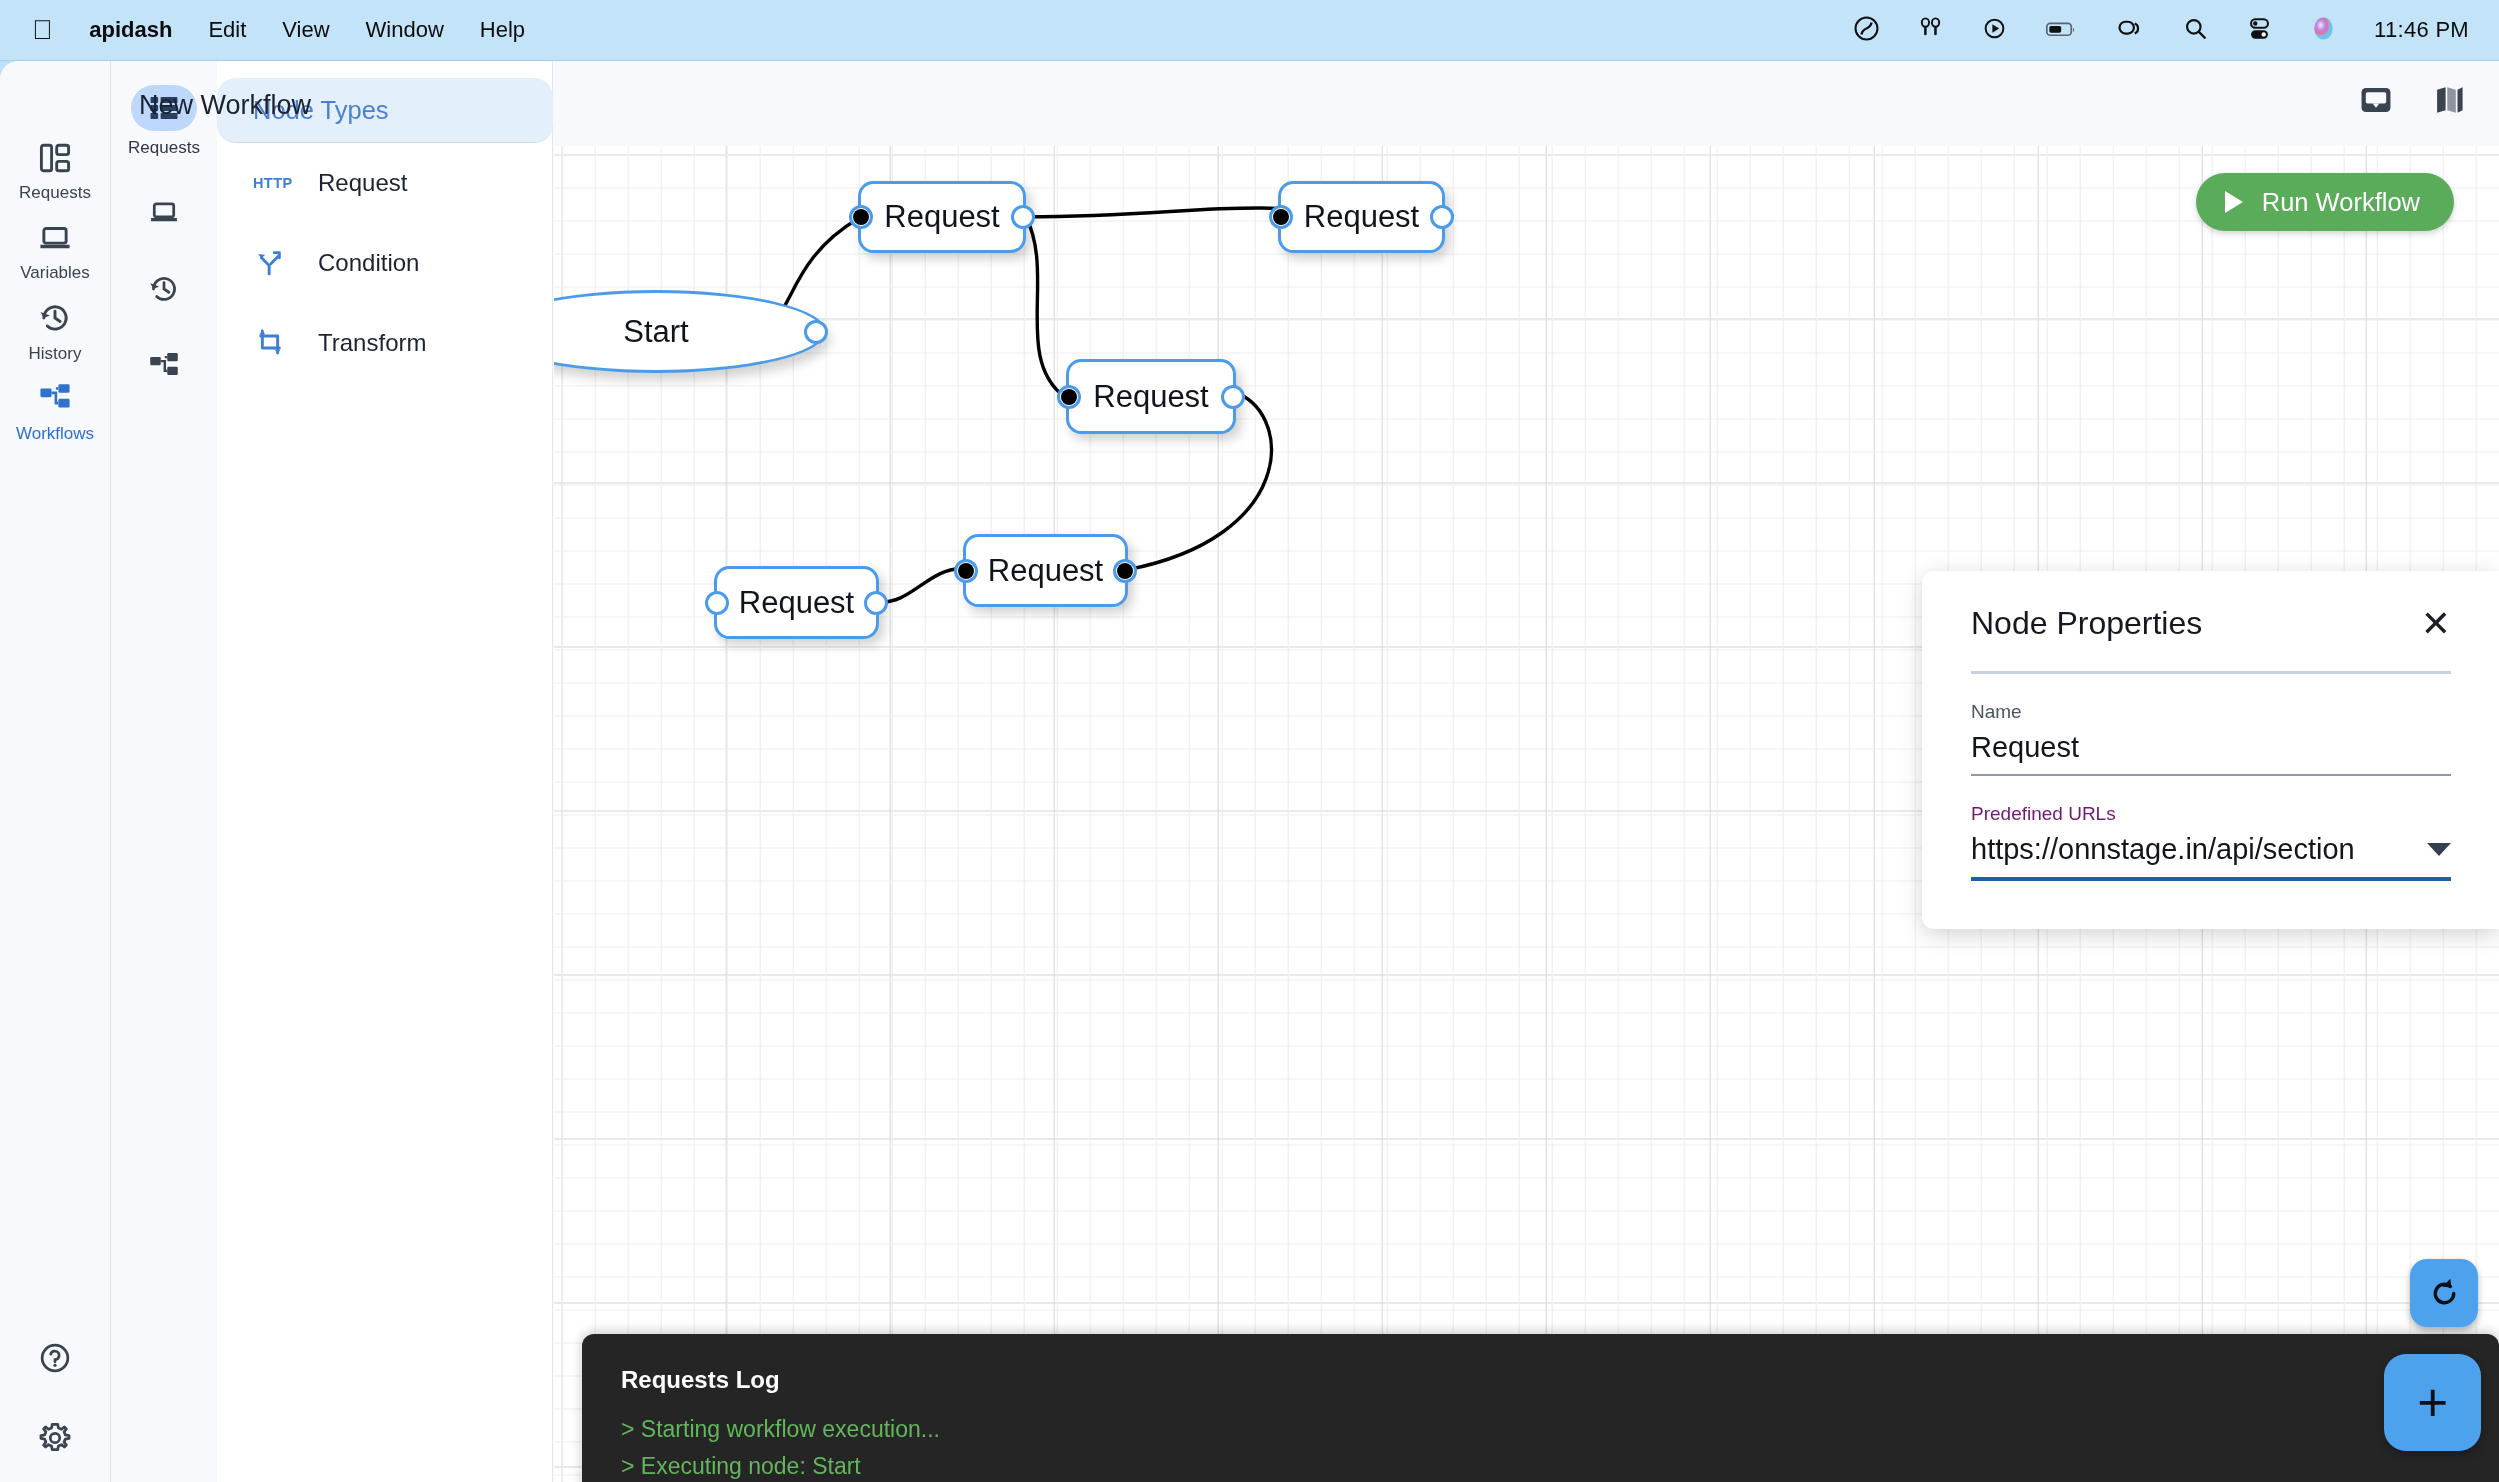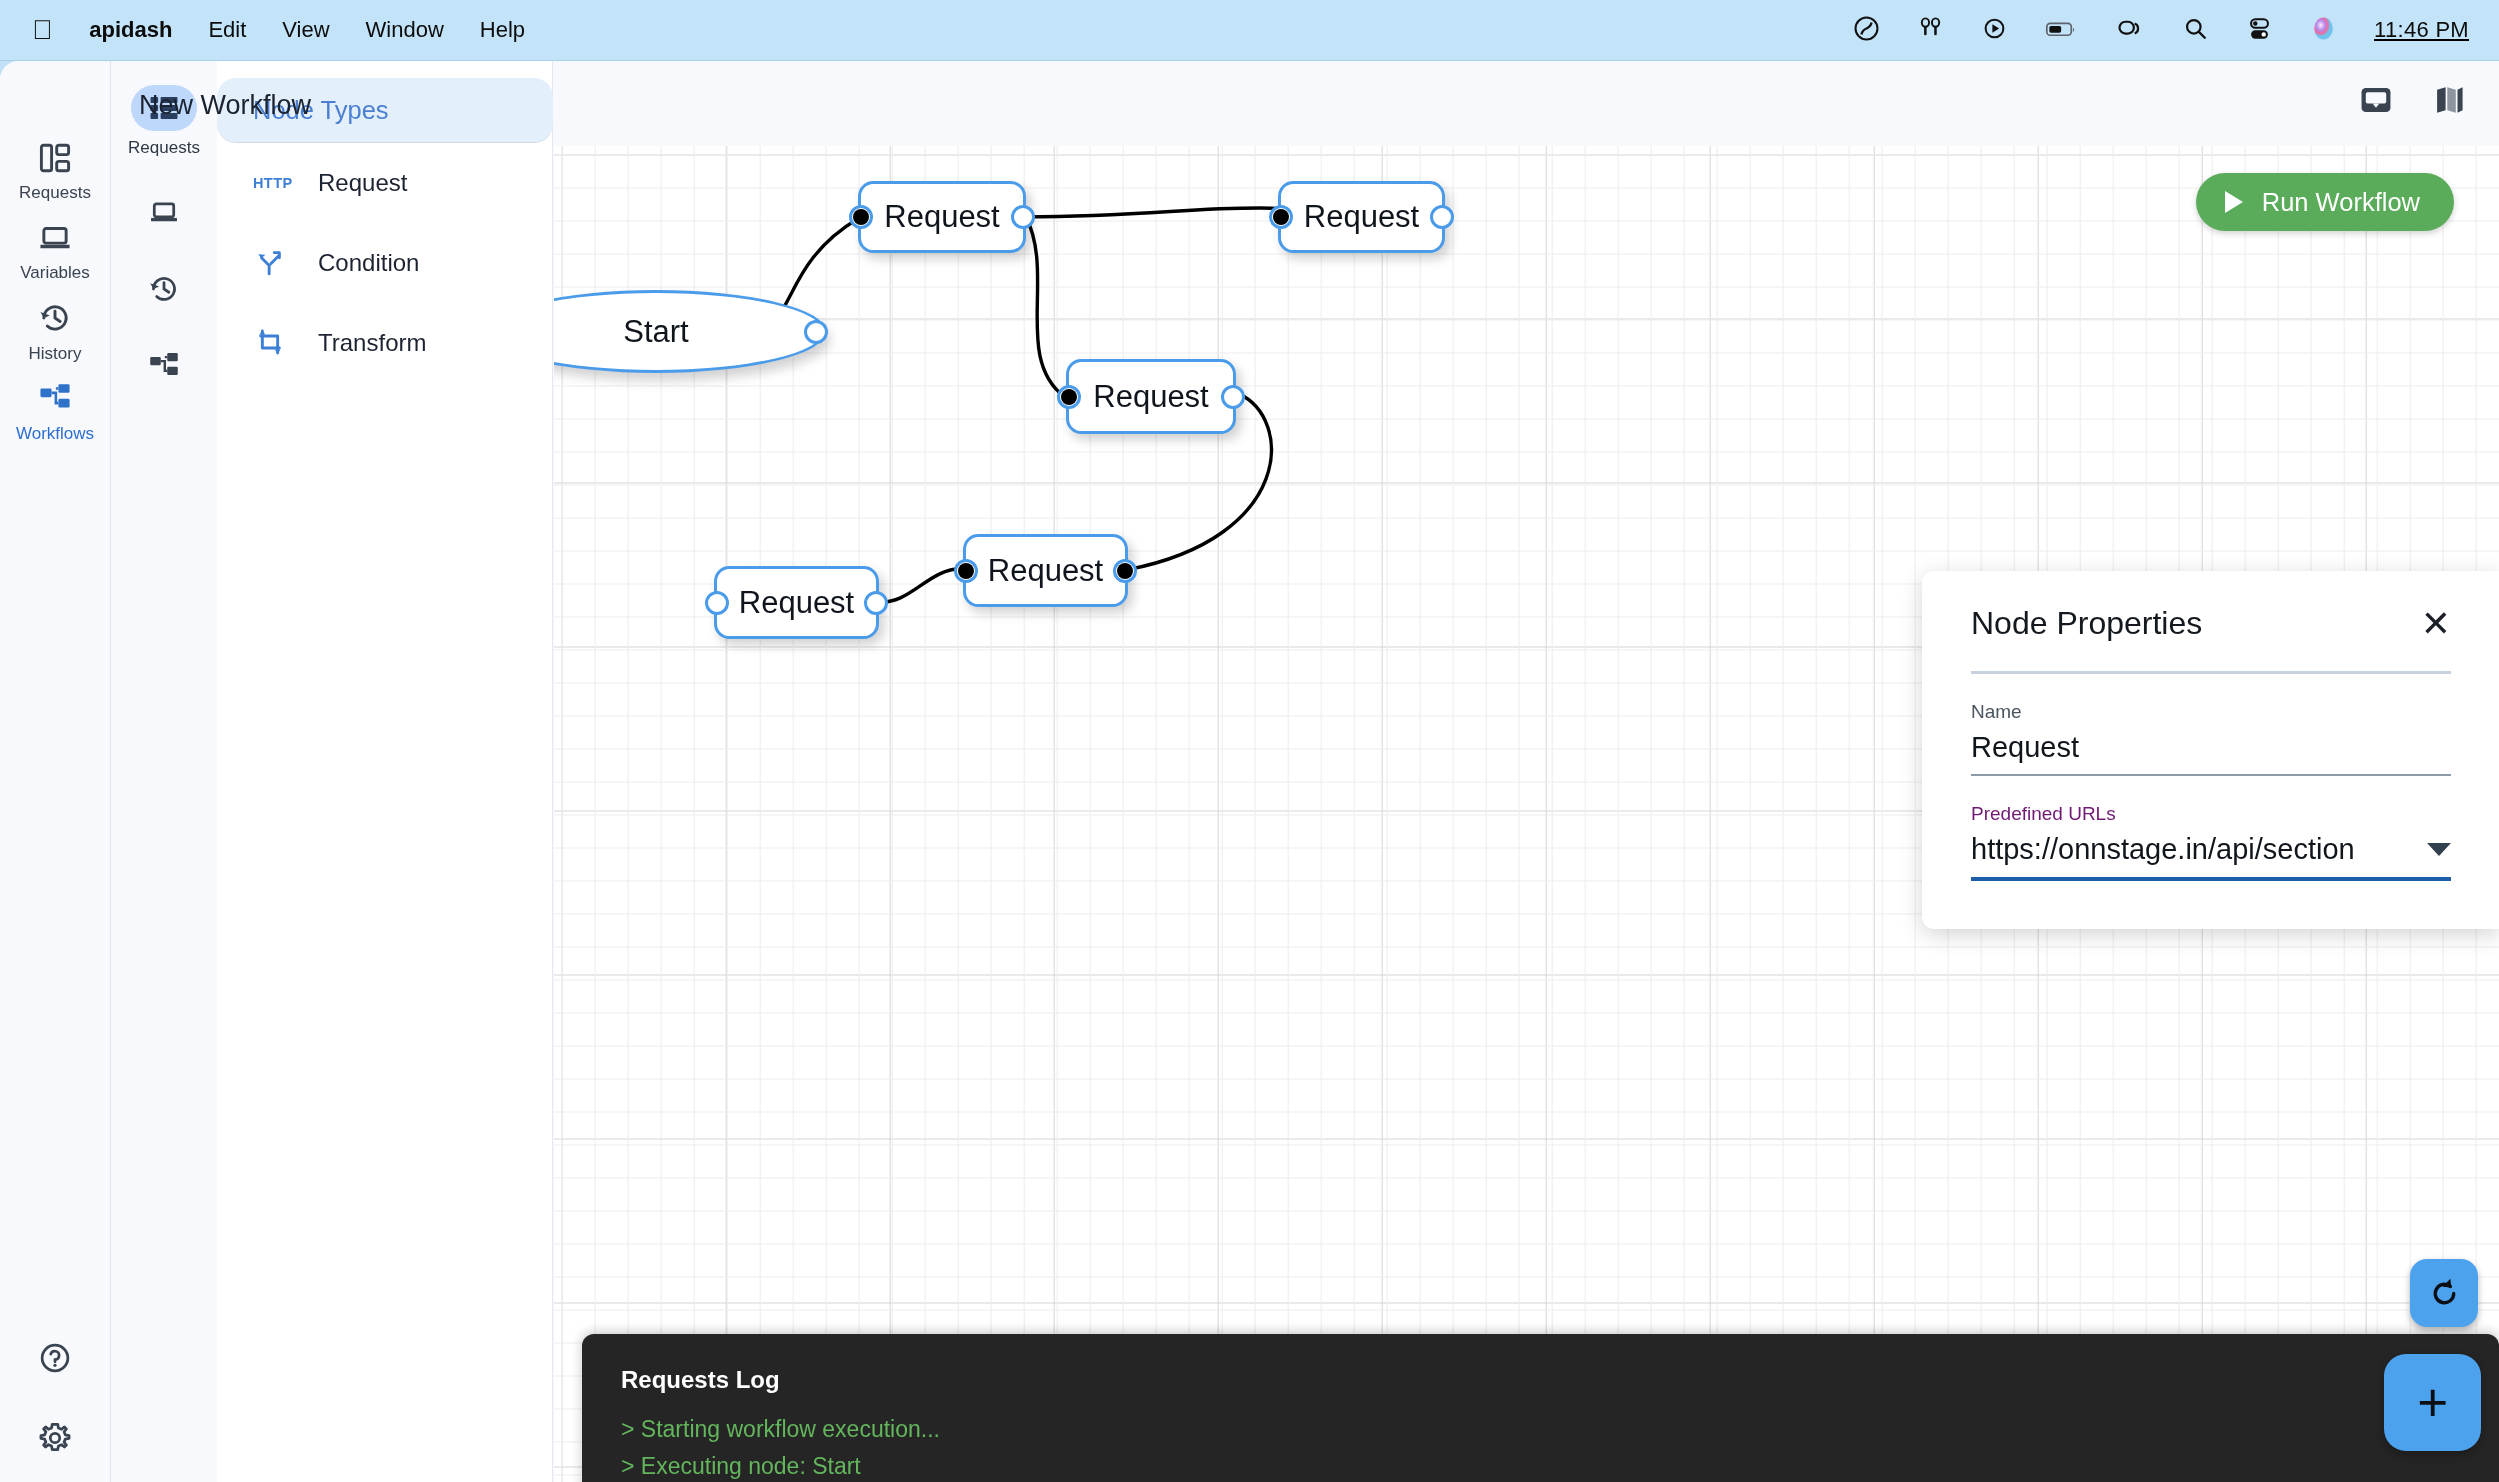--- a/index.html
+++ b/index.html
@@ -13,21 +13,21 @@
   
   #menubar{
     position:absolute; left:0; top:0; width:2500px; height:61px;
     background:#c3e3f8;
     display:flex; align-items:center;
     border-bottom:0.9px solid #a9cfe8;
   }
   #menubar .apple{ margin-left:32px; font-size:27px; line-height:1; color:#111; }
   #menubar .mitem{ margin-left:36px; font-size:22px; color:#0c0c0c; }
   #menubar .mitem.bold{ font-weight:bold; margin-left:37px; }
-  #menubar .right{ margin-left:auto; display:flex; align-items:center; gap:37px; padding-right:31px;text-decoration:underline; }
+  #menubar .right{ margin-left:auto; display:flex; align-items:center; gap:37px; padding-right:31px; }
   #menubar .right .tray{ display:block; }
   #menubar .clock{ font-size:22px; color:#0c0c0c; letter-spacing:0.3px; }
 
   
   #window{
     position:absolute; left:0; top:61px; width:2500px; height:1422px;
     background:#f7f9fc;
     border-top-left-radius:18.7px; border-top-right-radius:0;
     overflow:hidden;
   }

